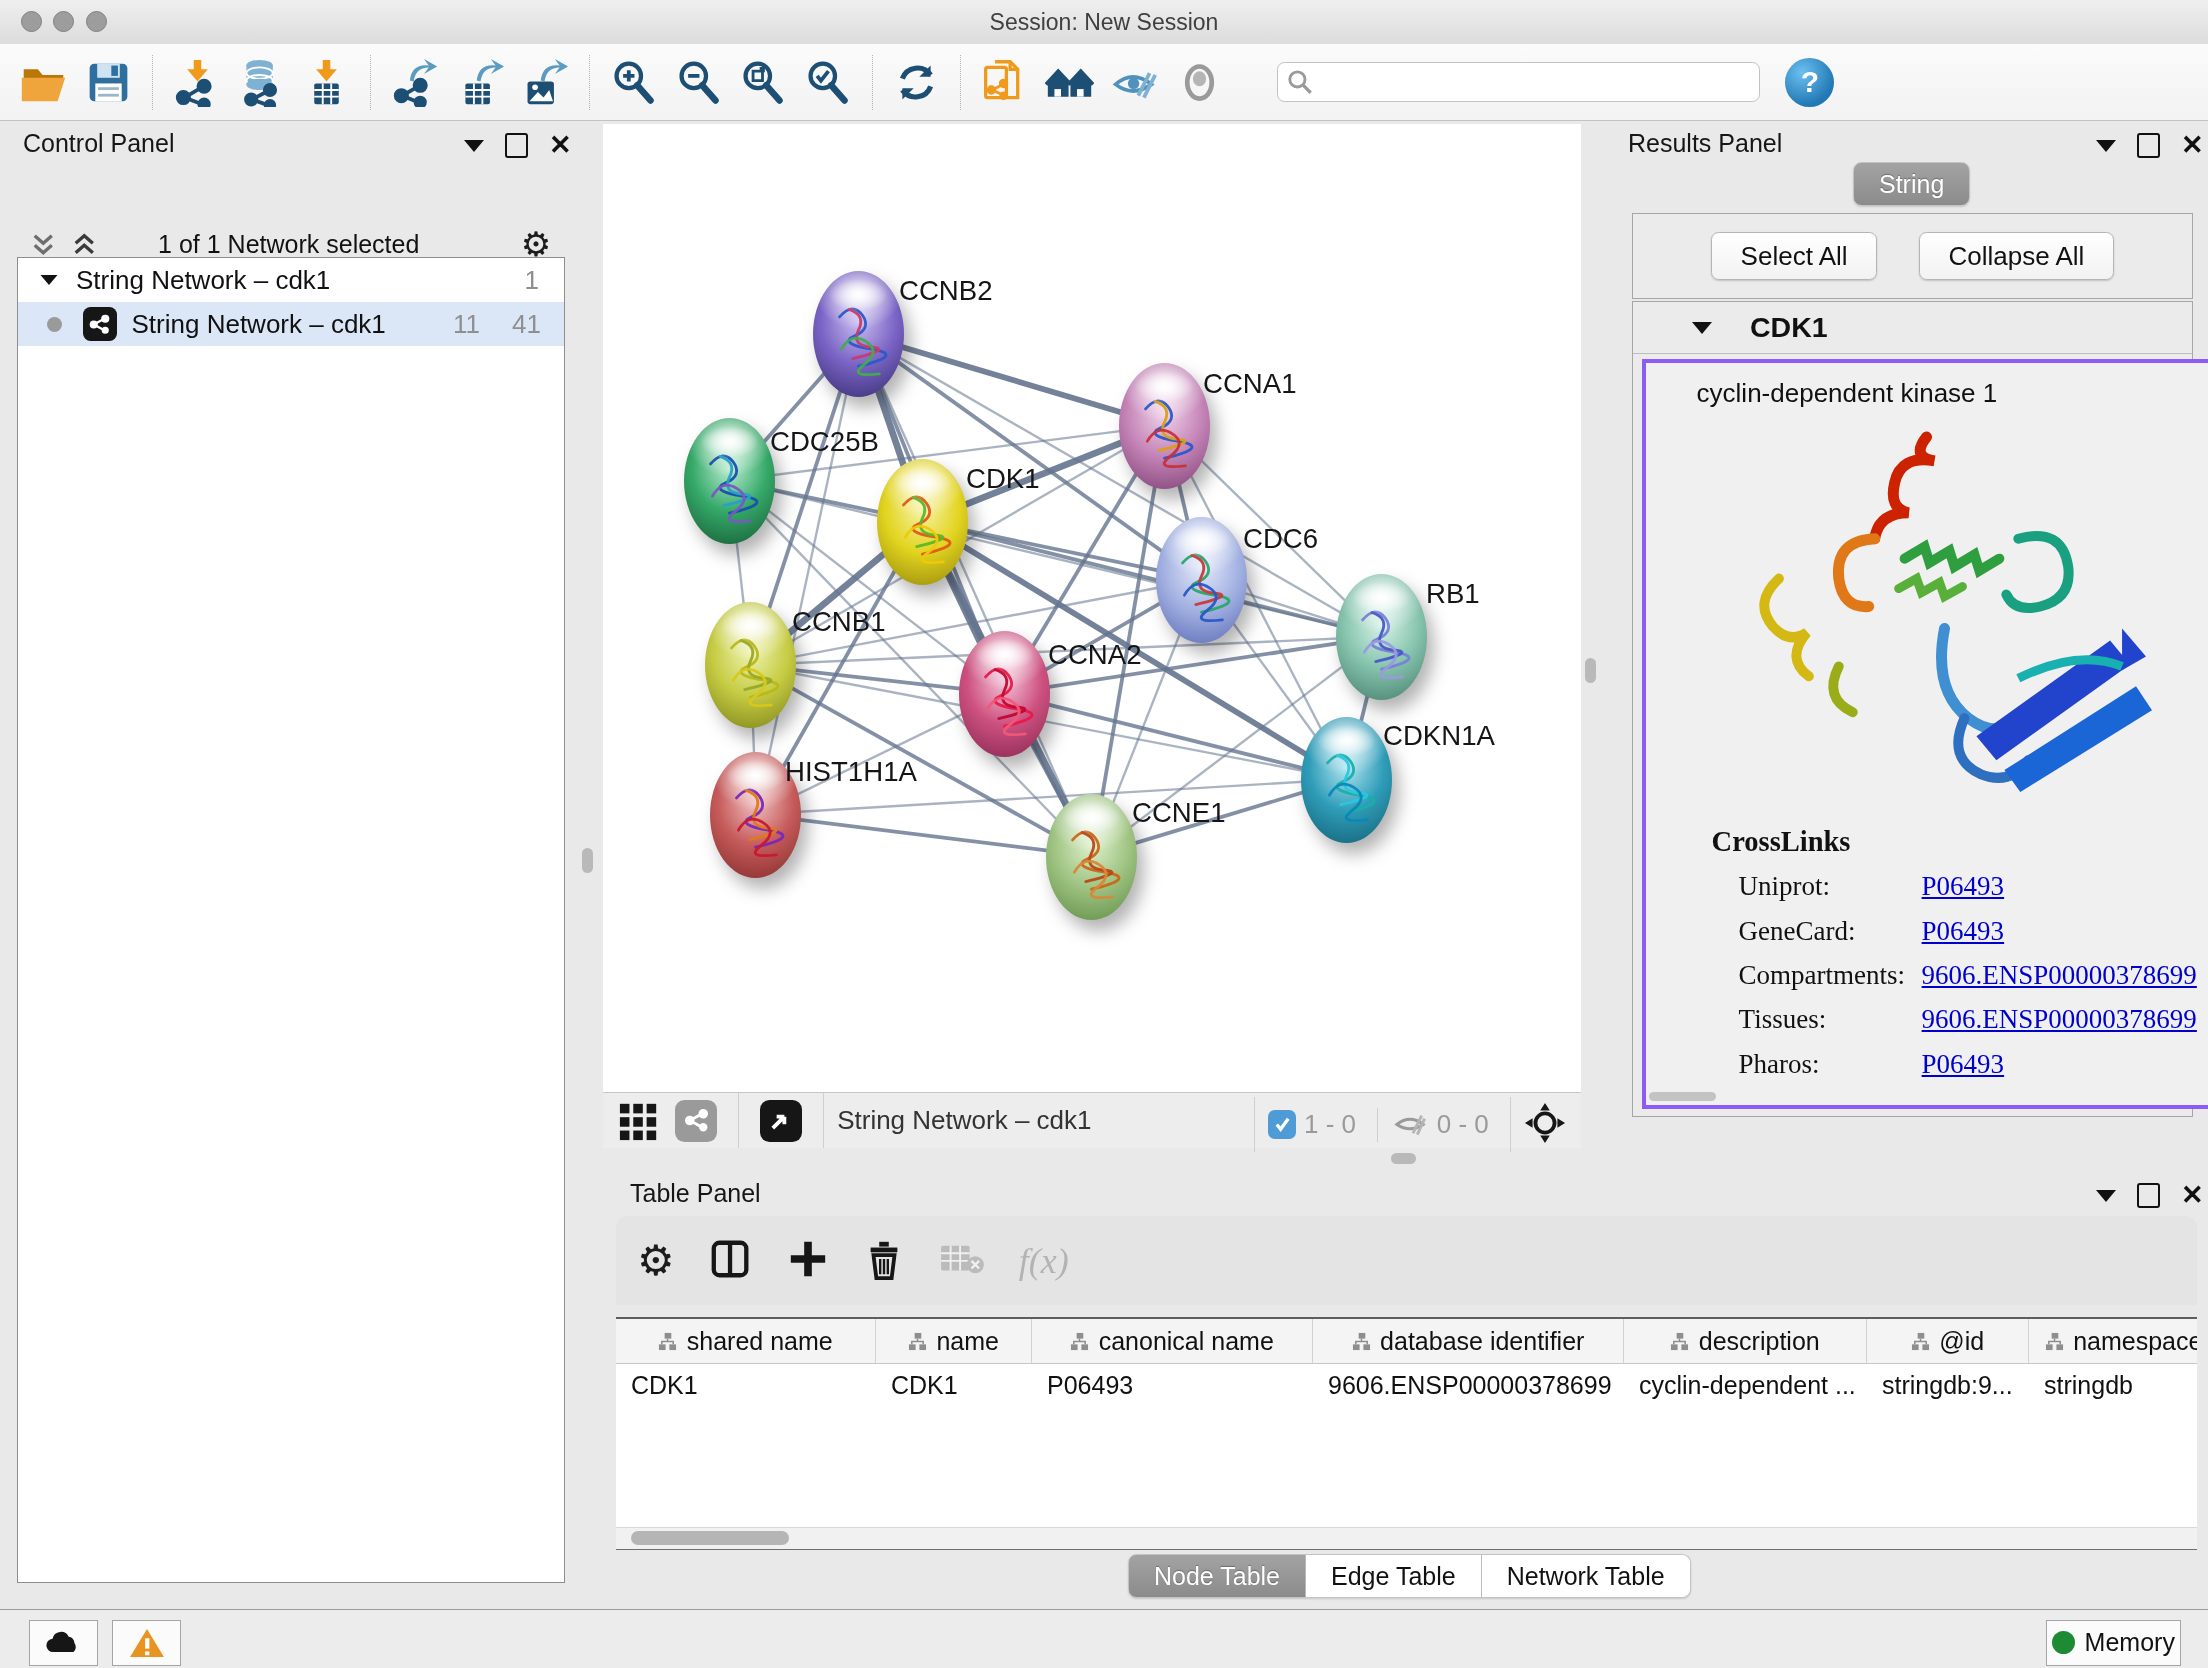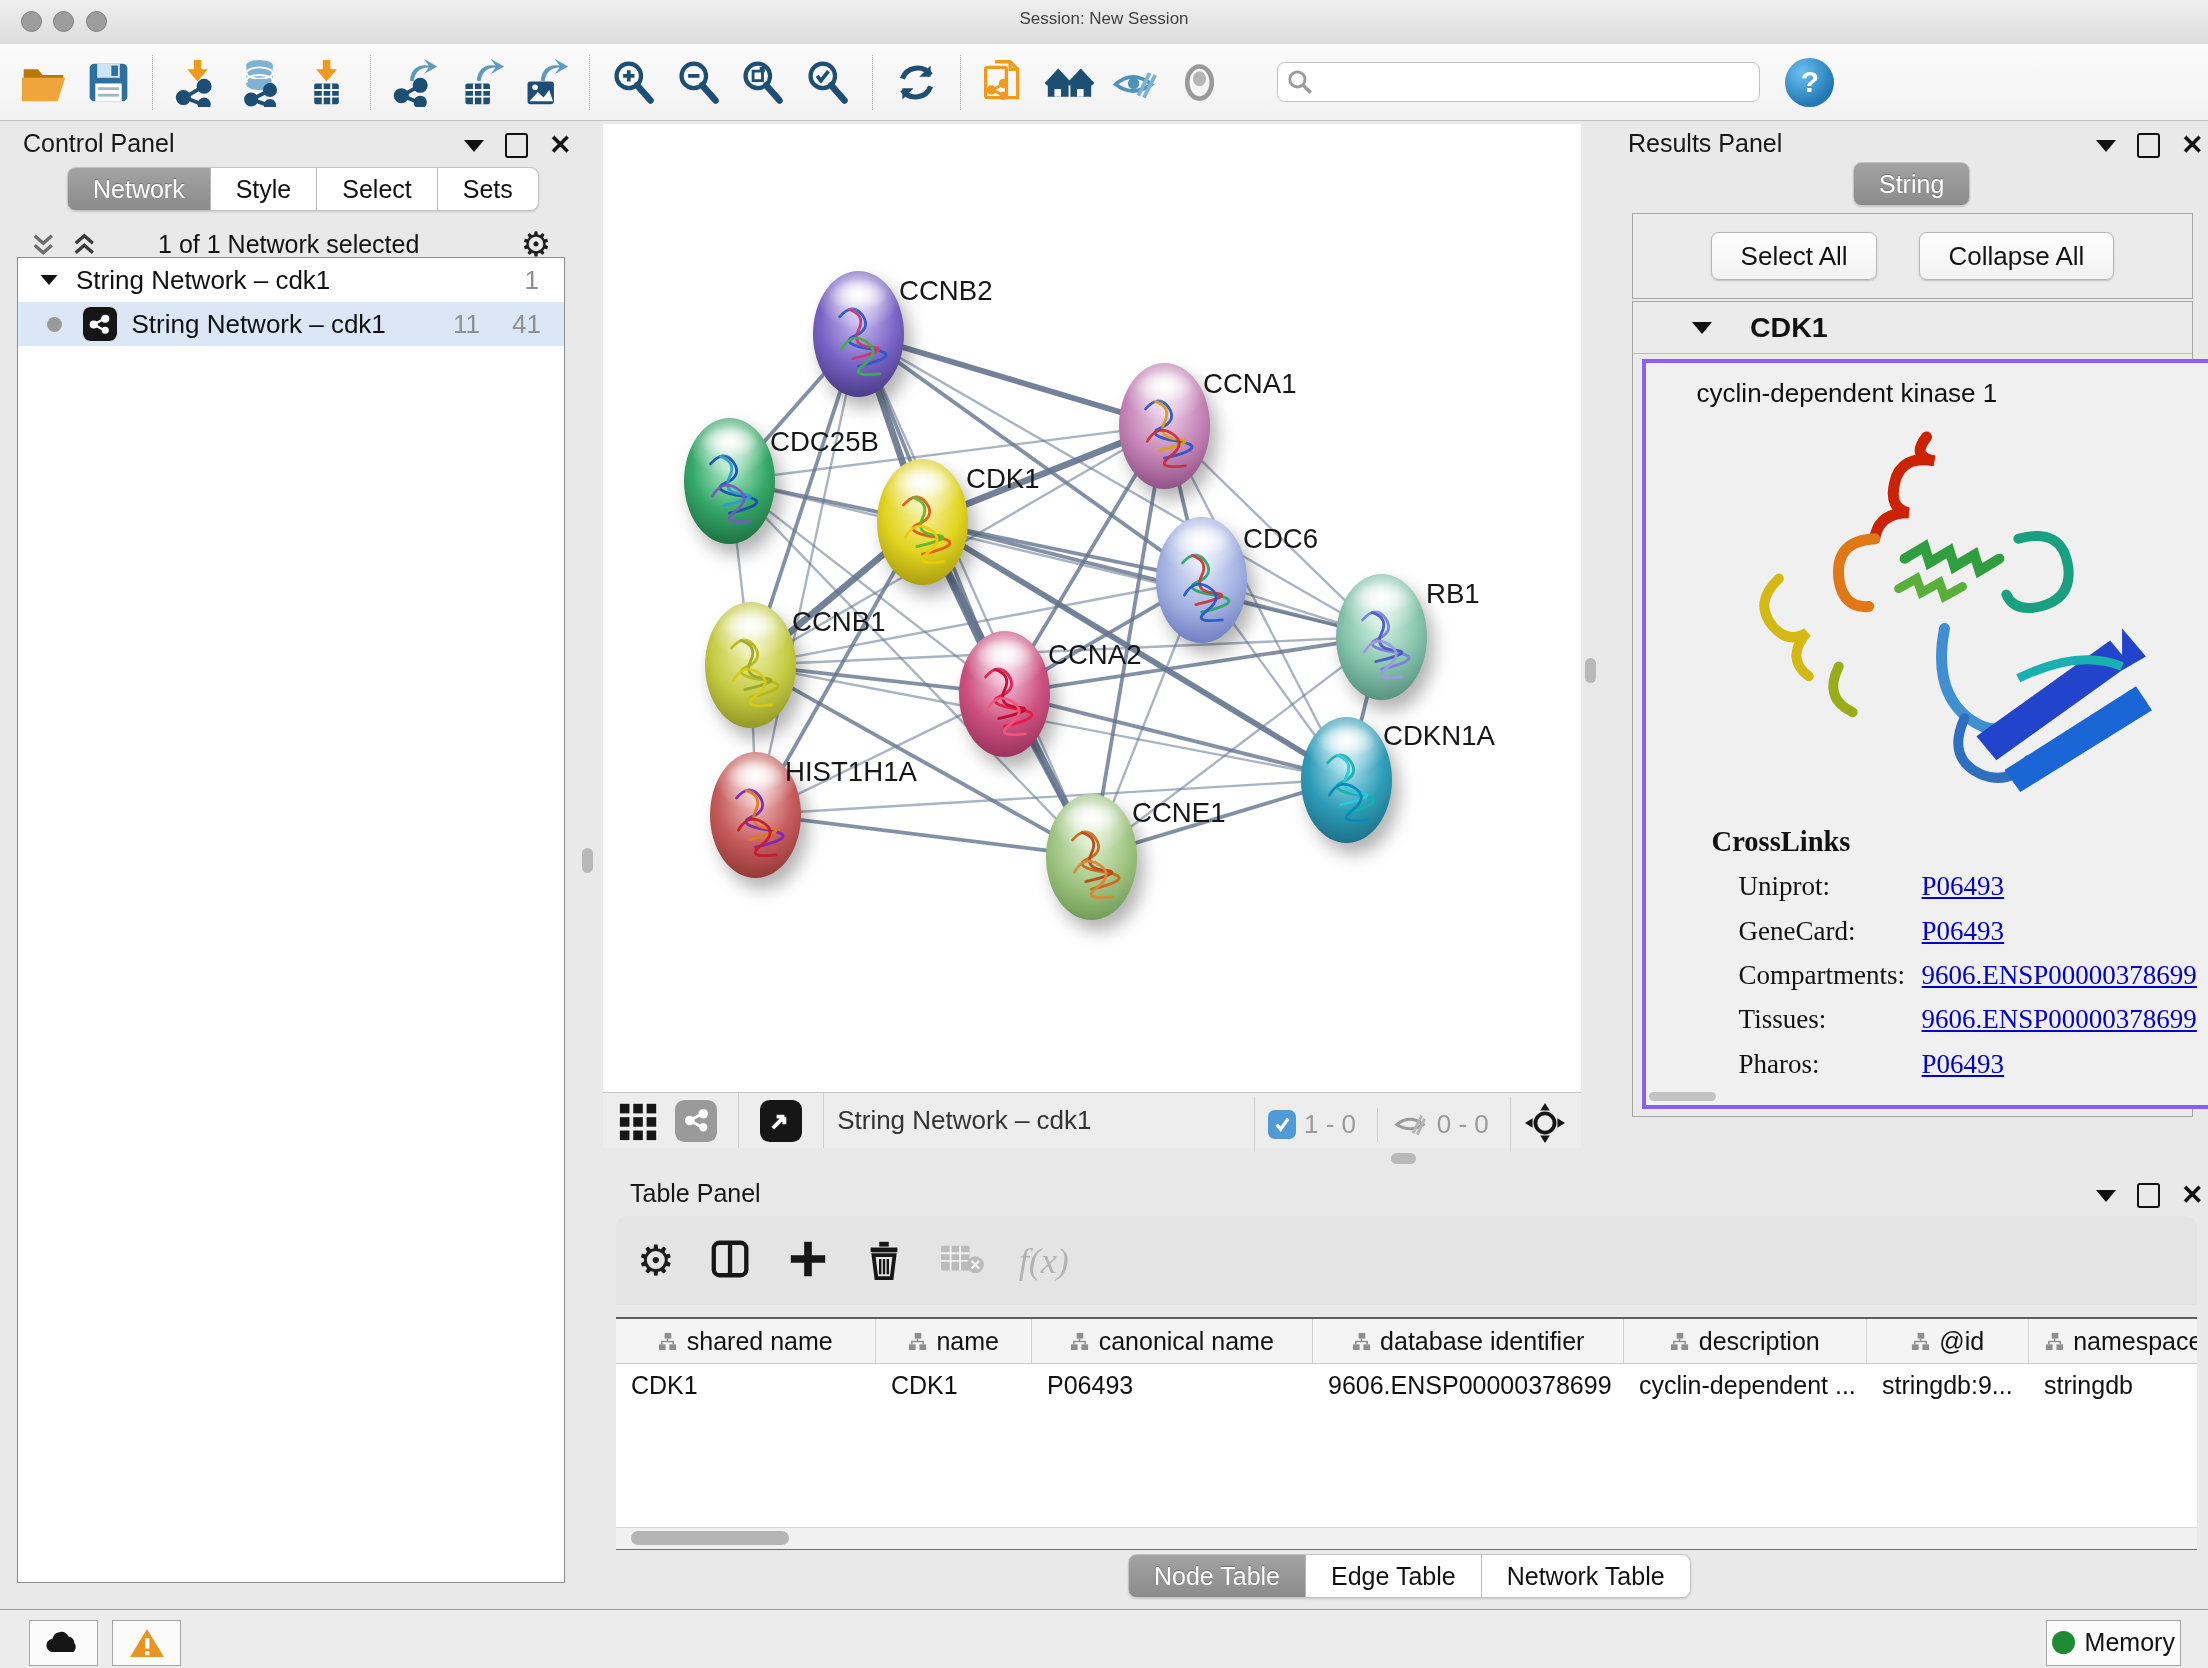--- a/index.html
+++ b/index.html
@@ -2,21 +2,21 @@
 <html style="font-size:15px"><head>
 <meta charset="utf-8">
 <style>
   html,body{margin:0;padding:0;}
   body{font-family:"Liberation Sans",sans-serif;background:#e9e9e9;}
   #app{position:relative;width:2208px;height:1668px;background:#e9e9e9;overflow:hidden;}
   .abs{position:absolute;}
   
   #titlebar{left:0;top:0;width:2208px;height:44px;background:linear-gradient(#efefef,#dcdcdc);border-bottom:1px solid #b9b9b9;}
   .tl{width:19px;height:19px;border-radius:50%;background:#9d9d9d;border:1px solid #7f7f7f;display:inline-block;margin-right:11.4px;}
-  #win-title{left:0;top:8.6px;width:2208px;text-align:center;font-size:17px;color:#404040;}
+  #win-title{left:0;top:8.6px;width:2208px;text-align:center;font-size:23px;color:#404040;}
   
   #toolbar{left:0;top:44px;width:2208px;height:76px;background:linear-gradient(#fbfbfb,#f2f2f2);border-bottom:1px solid #c2c2c2;display:flex;align-items:center;}
   .tgroup{display:flex;align-items:center;padding:0 11.4px;height:61px;}
   .tsep{border-left:1.9px dotted #b3b3b3;height:55px;}
   .tbtn{width:59px;height:59px;display:flex;align-items:center;justify-content:center;margin:0 2.9px;}
   .tbtn svg{width:49px;height:49px;}
   #search-wrap{margin-left:32px;display:flex;align-items:center;}
   #search-input{width:430px;height:38px;border:1px solid #c2c2c2;border-radius:7.6px;background:#fff;font-size:23px;padding:0 9.5px 0 42px;outline:none;color:#333;}
   #help-btn{width:49px;height:49px;border-radius:50%;background:radial-gradient(circle at 35% 30%,#6cc0f0,#2178b4 70%);color:#fff;font-weight:bold;font-size:30px;display:flex;align-items:center;justify-content:center;margin-left:25px;}
   
@@ -264,26 +264,20 @@
     </div>
     <div id="help-btn">?</div>
   </div>
 
   <div class="abs ptitle" style="left:23px;top:129px;">Control Panel</div>
   <div class="abs pctl" style="left:464px;top:133px;">
     <span class="tri"></span>
     <span class="sq"></span>
     <span class="xx">✕</span>
   </div>
-  <div class="abs seg" style="left:67px;top:167px;" id="cp-tabs">
-      <div class="tab active">Network</div>
-      <div class="tab">Style</div>
-      <div class="tab">Select</div>
-      <div class="tab">Sets</div>
-    </div>
 
   <div class="abs" style="left:28.5px;top:224px;display:flex;align-items:center;gap:13.3px;">
     <svg width="28.5" height="28.5" viewBox="0 0 30 30">
         <path d="M6 6l9 8 9-8M6 16l9 8 9-8" fill="none" stroke="#6e6e6e" stroke-width="3.5"></path>
       </svg>
     <svg width="28.5" height="28.5" viewBox="0 0 30 30">
         <path d="M6 24l9-8 9 8M6 14l9-8 9 8" fill="none" stroke="#3a3a3a" stroke-width="3.5"></path>
       </svg>
     <span style="font-size:25px;color:#111;margin-left:46px;">1 of 1 Network selected</span>
     <span style="font-size:34px;color:#1c1c1c;margin-left:88px;">⚙</span>

